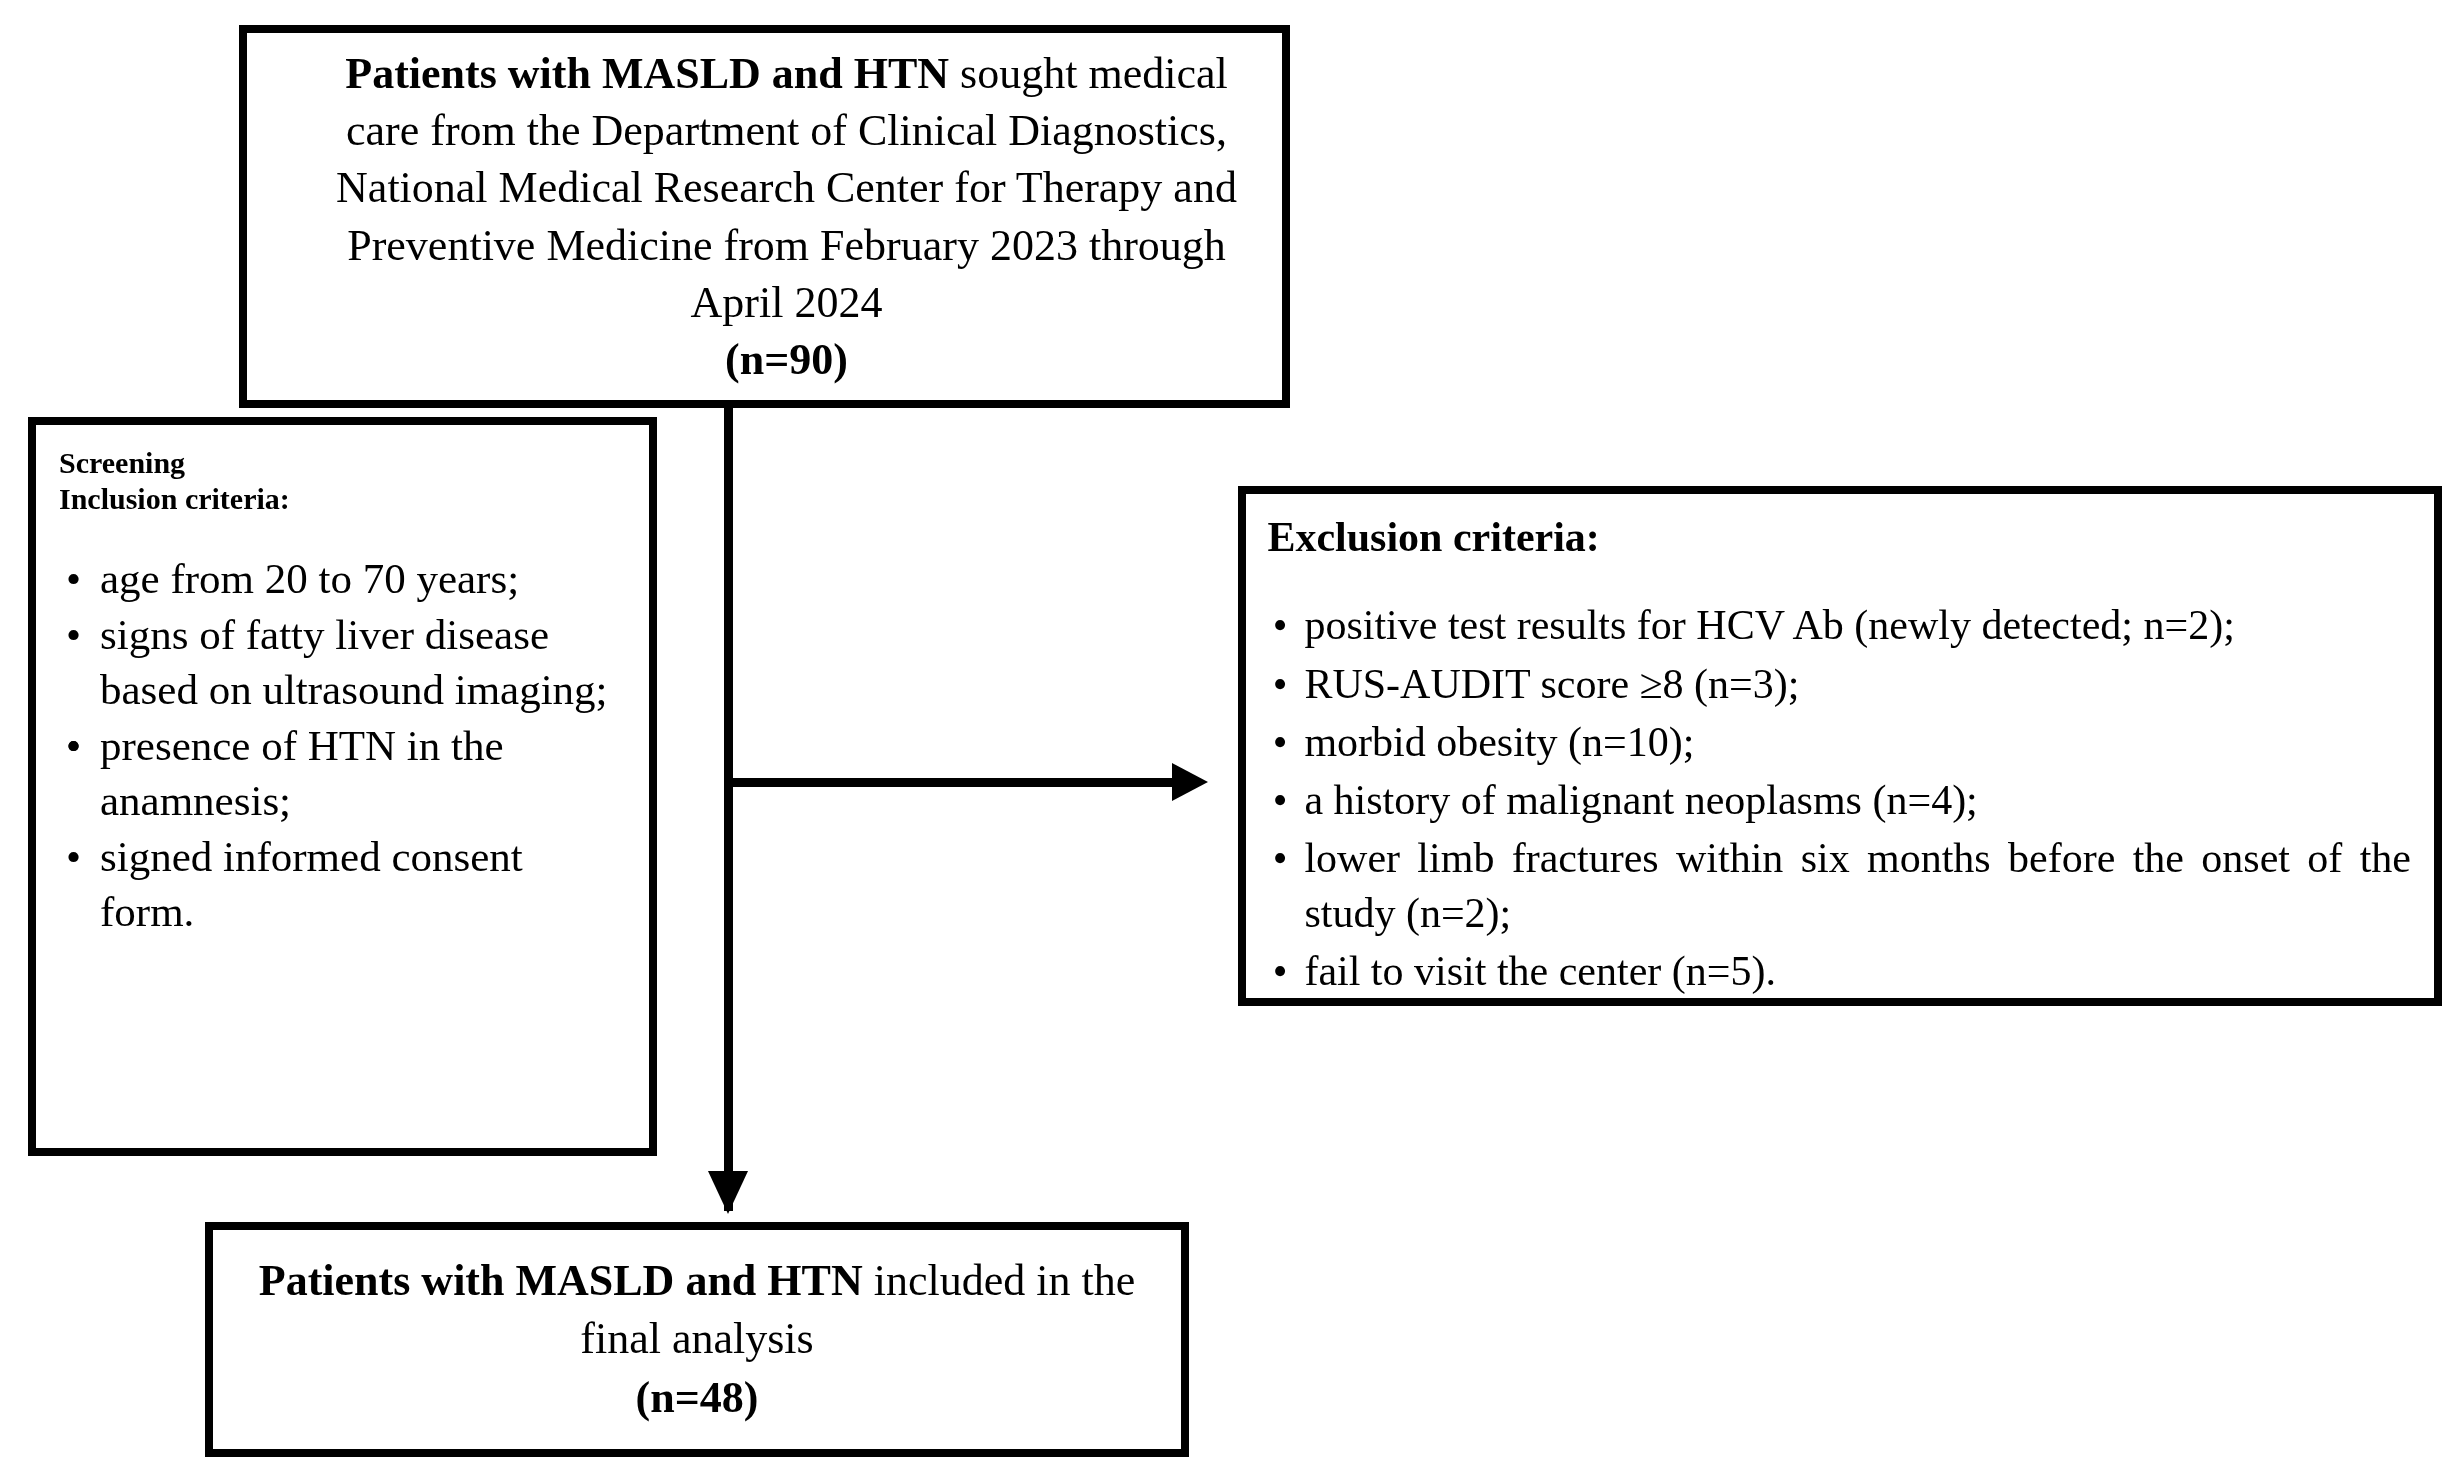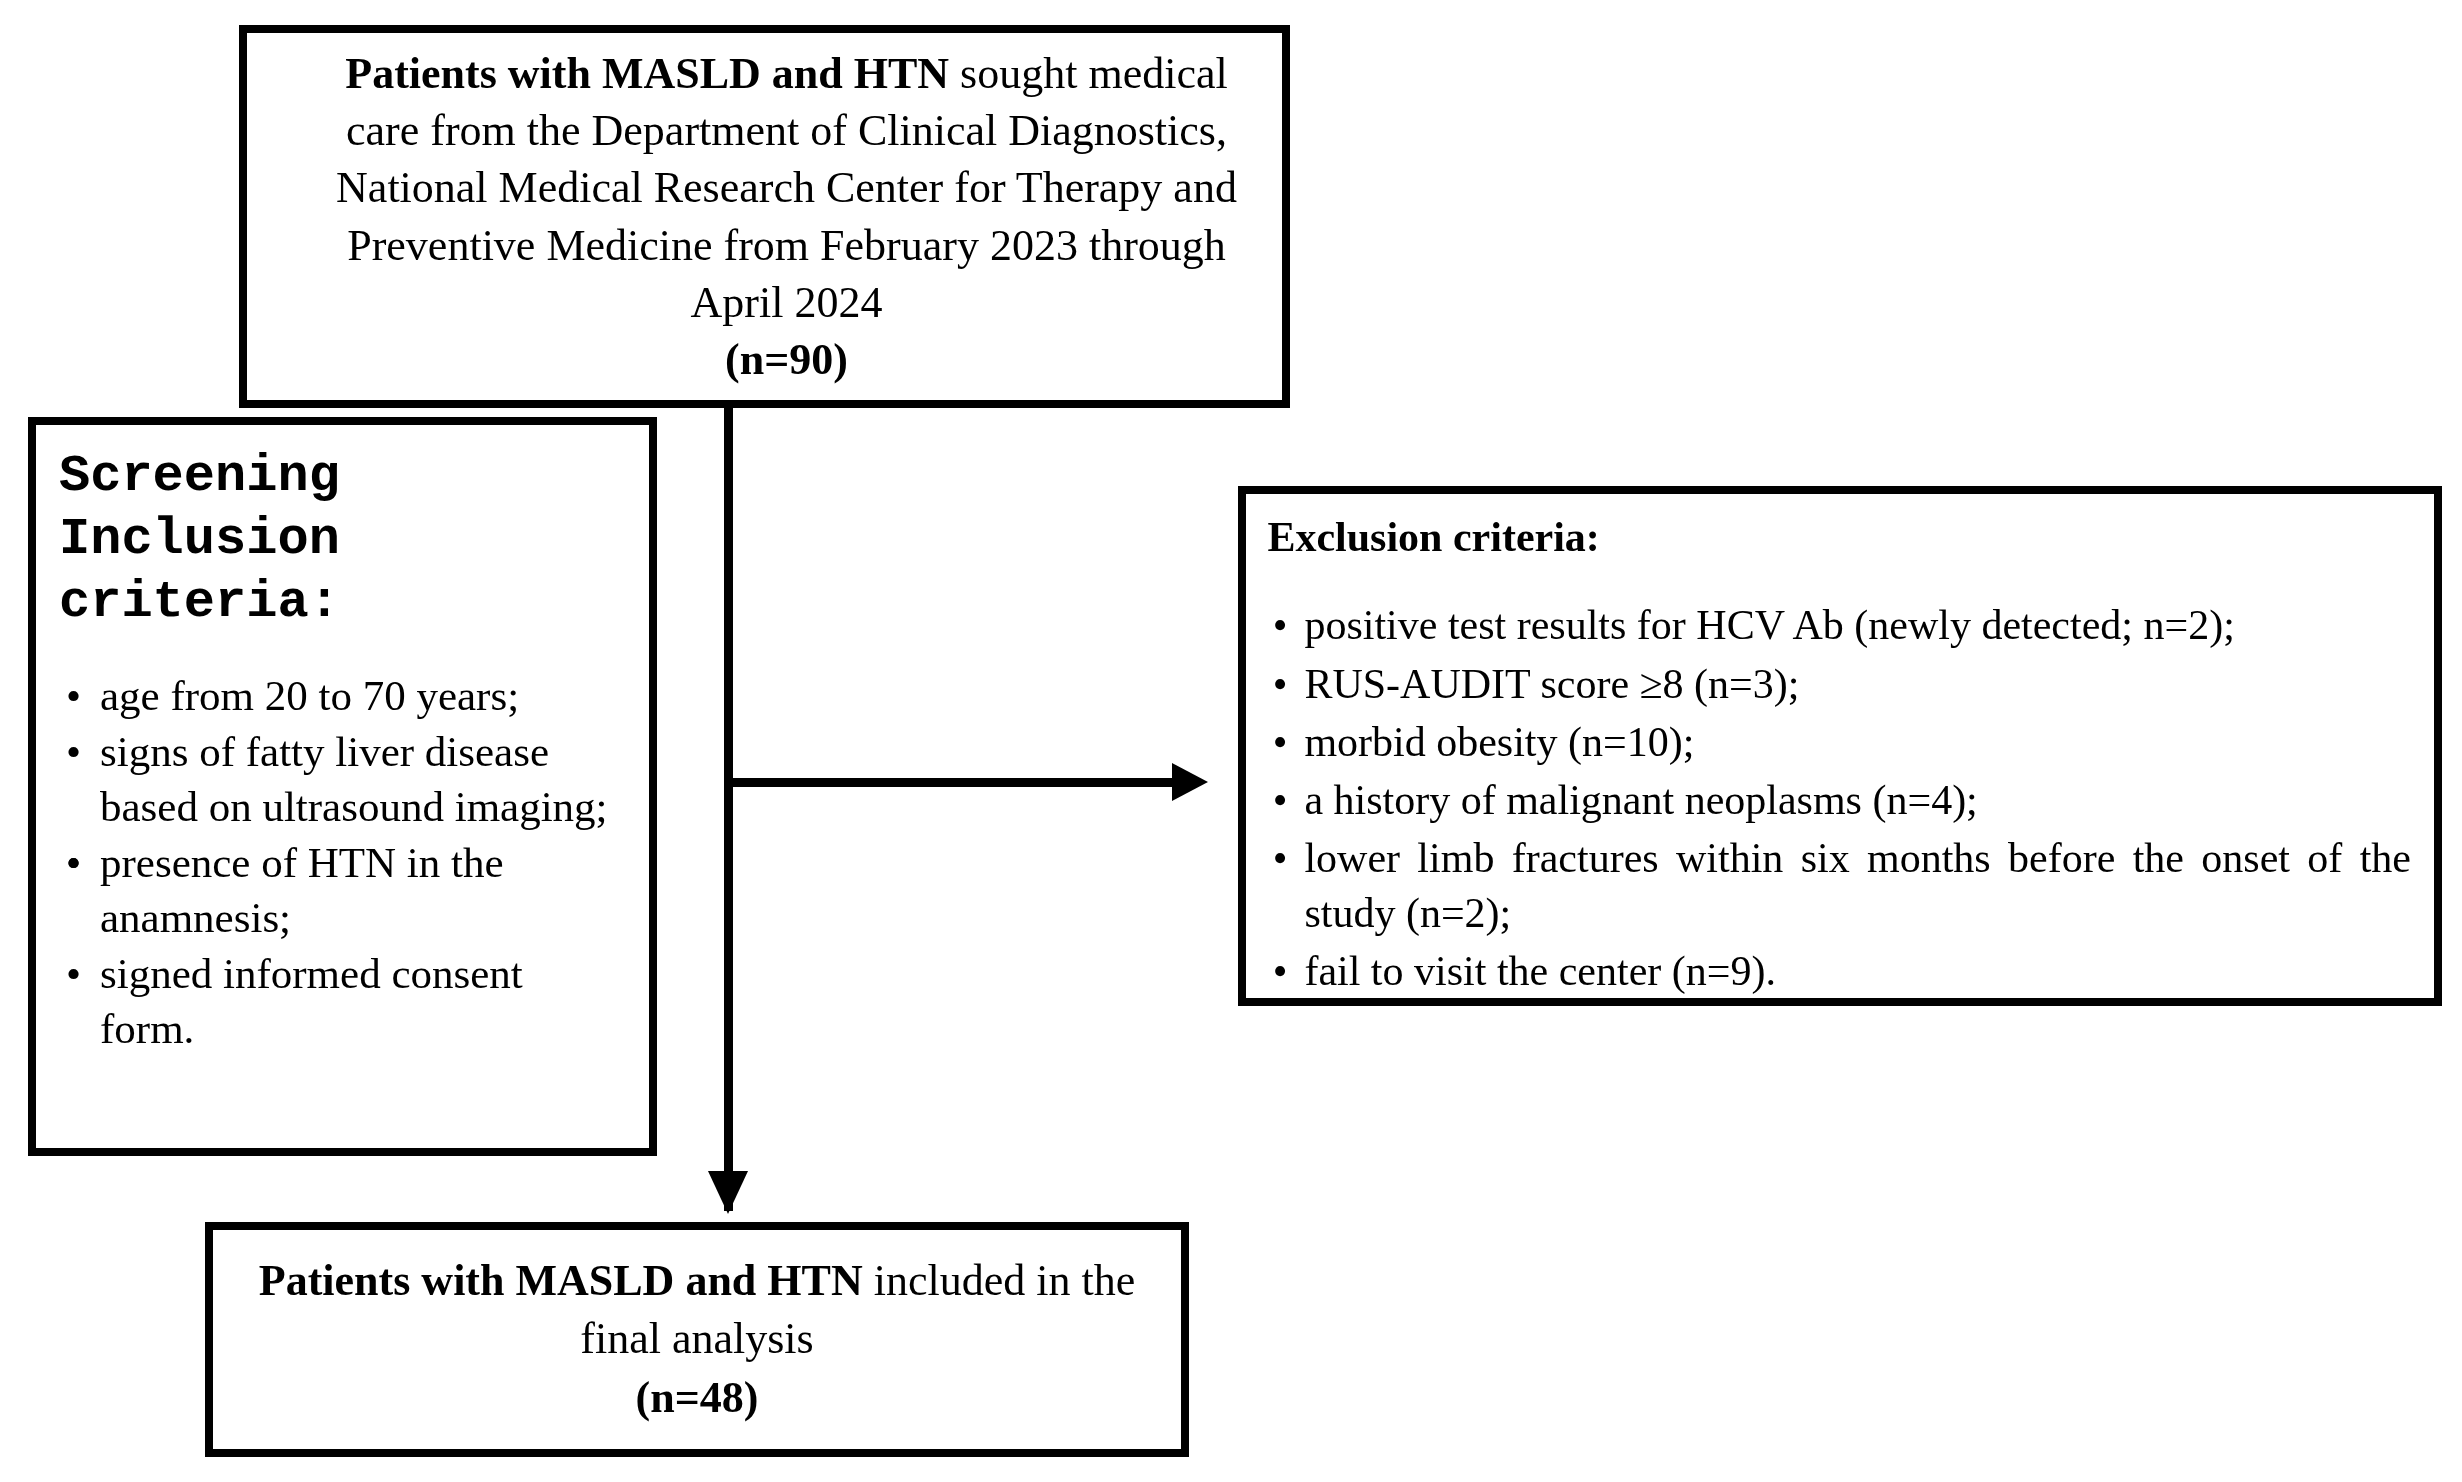--- a/index.html
+++ b/index.html
@@ -50,24 +50,23 @@
   }
 
   #screening-box {
     left: 28px;
     top: 417px;
     width: 629px;
     height: 739px;
     padding: 19.6px 23px 0 23px;
   }
   #screening-box .head-line {
-    font-size: 52px;
+    font-size: 30px;
     font-weight: bold;
     line-height: 1.22;
-    font-family: Liberation Mono, monospace;
   }
   #screening-box ul {
     margin: 34px 0 0 0;
     padding: 0;
     list-style: none;
   }
   #screening-box li {
     font-size: 43px;
     line-height: 1.27;
     margin: 0 0 1.8px 0;
@@ -201,21 +200,21 @@
   </div>
 
   <div class="box" id="exclusion-box">
     <div class="head-line">Exclusion criteria:</div>
     <ul>
       <li><span class="bullet">•</span><span>positive test results for HCV Ab (newly detected; n=2);</span></li>
       <li><span class="bullet">•</span><span>RUS-AUDIT score ≥8 (n=3);</span></li>
       <li><span class="bullet">•</span><span>morbid obesity (n=10);</span></li>
       <li><span class="bullet">•</span><span>a history of malignant neoplasms (n=4);</span></li>
       <li><span class="bullet">•</span><span>lower limb fractures within six months before the onset of the study (n=2);</span></li>
-      <li><span class="bullet">•</span><span>fail to visit the center (n=9).</span></li>
+      <li><span class="bullet">•</span><span>fail to visit the center (n=5).</span></li>
     </ul>
   </div>
 
   <div class="box" id="final-box">
     <div class="para"><span class="b">Patients with MASLD and HTN</span><span> included in the final analysis</span><br><span class="b">(n=48)</span></div>
   </div>
 
 </div>
 
 

